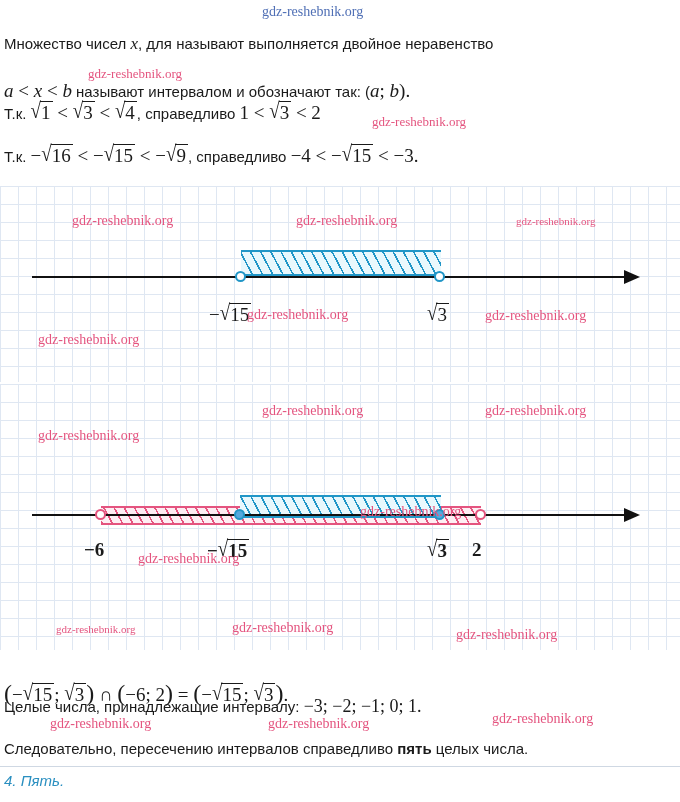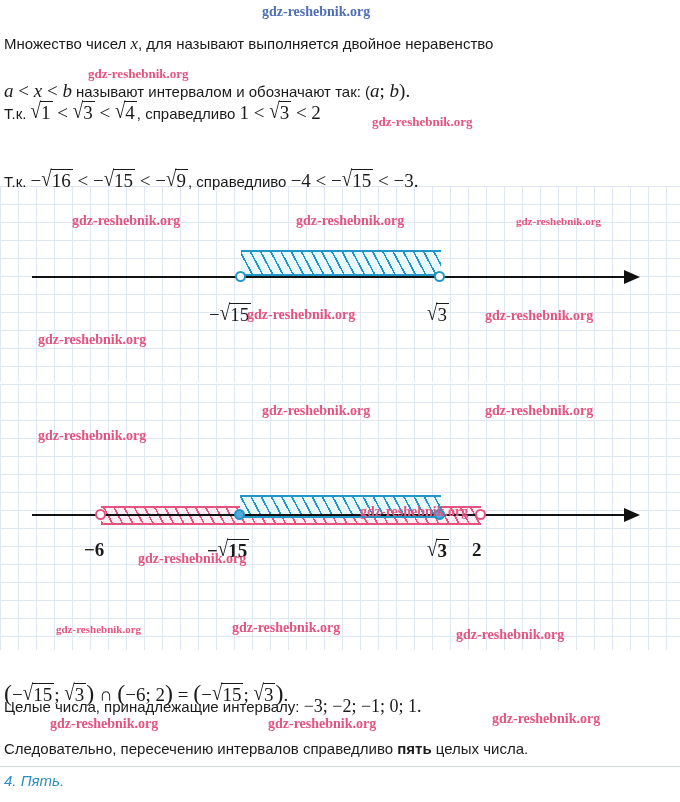--- a/index.html
+++ b/index.html
@@ -17,21 +17,21 @@
   }
   .page {
     position: relative;
     width: 680px;
     height: 802px;
   }
   .wm {
     position: absolute;
     color: #e4547f;
     font-family: "Liberation Serif", serif;
-    font-weight: bold;
+    font-weight: normal;
     white-space: nowrap;
     pointer-events: none;
   }
   .wm.blue {
     color: #4f6fb5;
   }
   .line {
     position: absolute;
     white-space: nowrap;
   }
@@ -159,21 +159,21 @@
   </div>
 
   <div class="line" style="left:4px; top:80px; font-size:15px;">
     <span class="math" style="font-size:19px;">a</span><span class="mathup" style="font-size:19px;"> &lt; </span><span class="math" style="font-size:19px;">x</span><span class="mathup" style="font-size:19px;"> &lt; </span><span class="math" style="font-size:19px;">b</span><span> называют интервалом и обозначают так: (</span><span class="math" style="font-size:19px;">a</span><span class="mathup" style="font-size:19px;">; </span><span class="math" style="font-size:19px;">b</span><span class="mathup" style="font-size:19px;">).</span>
   </div>
 
   <div class="line" style="left:4px; top:101px; font-size:15px;">
     <span>Т.к. </span><span class="sqrt" style="font-size:19px;"><span class="rad">√</span><span class="rcontent">1</span></span><span class="mathup" style="font-size:19px;"> &lt; </span><span class="sqrt" style="font-size:19px;"><span class="rad">√</span><span class="rcontent">3</span></span><span class="mathup" style="font-size:19px;"> &lt; </span><span class="sqrt" style="font-size:19px;"><span class="rad">√</span><span class="rcontent">4</span></span><span>, справедливо </span><span class="mathup" style="font-size:19px;">1</span><span class="mathup" style="font-size:19px;"> &lt; </span><span class="sqrt" style="font-size:19px;"><span class="rad">√</span><span class="rcontent">3</span></span><span class="mathup" style="font-size:19px;"> &lt; </span><span class="mathup" style="font-size:19px;">2</span>
   </div>
 
-  <div class="line" style="left:4px; top:144px; font-size:15px;margin-top:25px;">
+  <div class="line" style="left:4px; top:144px; font-size:15px;">
     <span>Т.к. </span><span class="mathup" style="font-size:19px;">−</span><span class="sqrt" style="font-size:19px;"><span class="rad">√</span><span class="rcontent">16</span></span><span class="mathup" style="font-size:19px;"> &lt; −</span><span class="sqrt" style="font-size:19px;"><span class="rad">√</span><span class="rcontent">15</span></span><span class="mathup" style="font-size:19px;"> &lt; −</span><span class="sqrt" style="font-size:19px;"><span class="rad">√</span><span class="rcontent">9</span></span><span>, справедливо </span><span class="mathup" style="font-size:19px;">−4</span><span class="mathup" style="font-size:19px;"> &lt; −</span><span class="sqrt" style="font-size:19px;"><span class="rad">√</span><span class="rcontent">15</span></span><span class="mathup" style="font-size:19px;"> &lt; </span><span class="mathup" style="font-size:19px;">−3.</span>
   </div>
 
   <div>
     <div class="hatch-blue" style="left:241px; top:250px; width:200px; height:26px;"></div>
     <div class="axis" style="left:32px; top:276px; width:600px;"></div>
     <div class="arrow-head" style="left:624px; top:270px;"></div>
     <div class="pt blue" style="left:235px; top:271px;"></div>
     <div class="pt blue" style="left:434px; top:271px;"></div>
 

